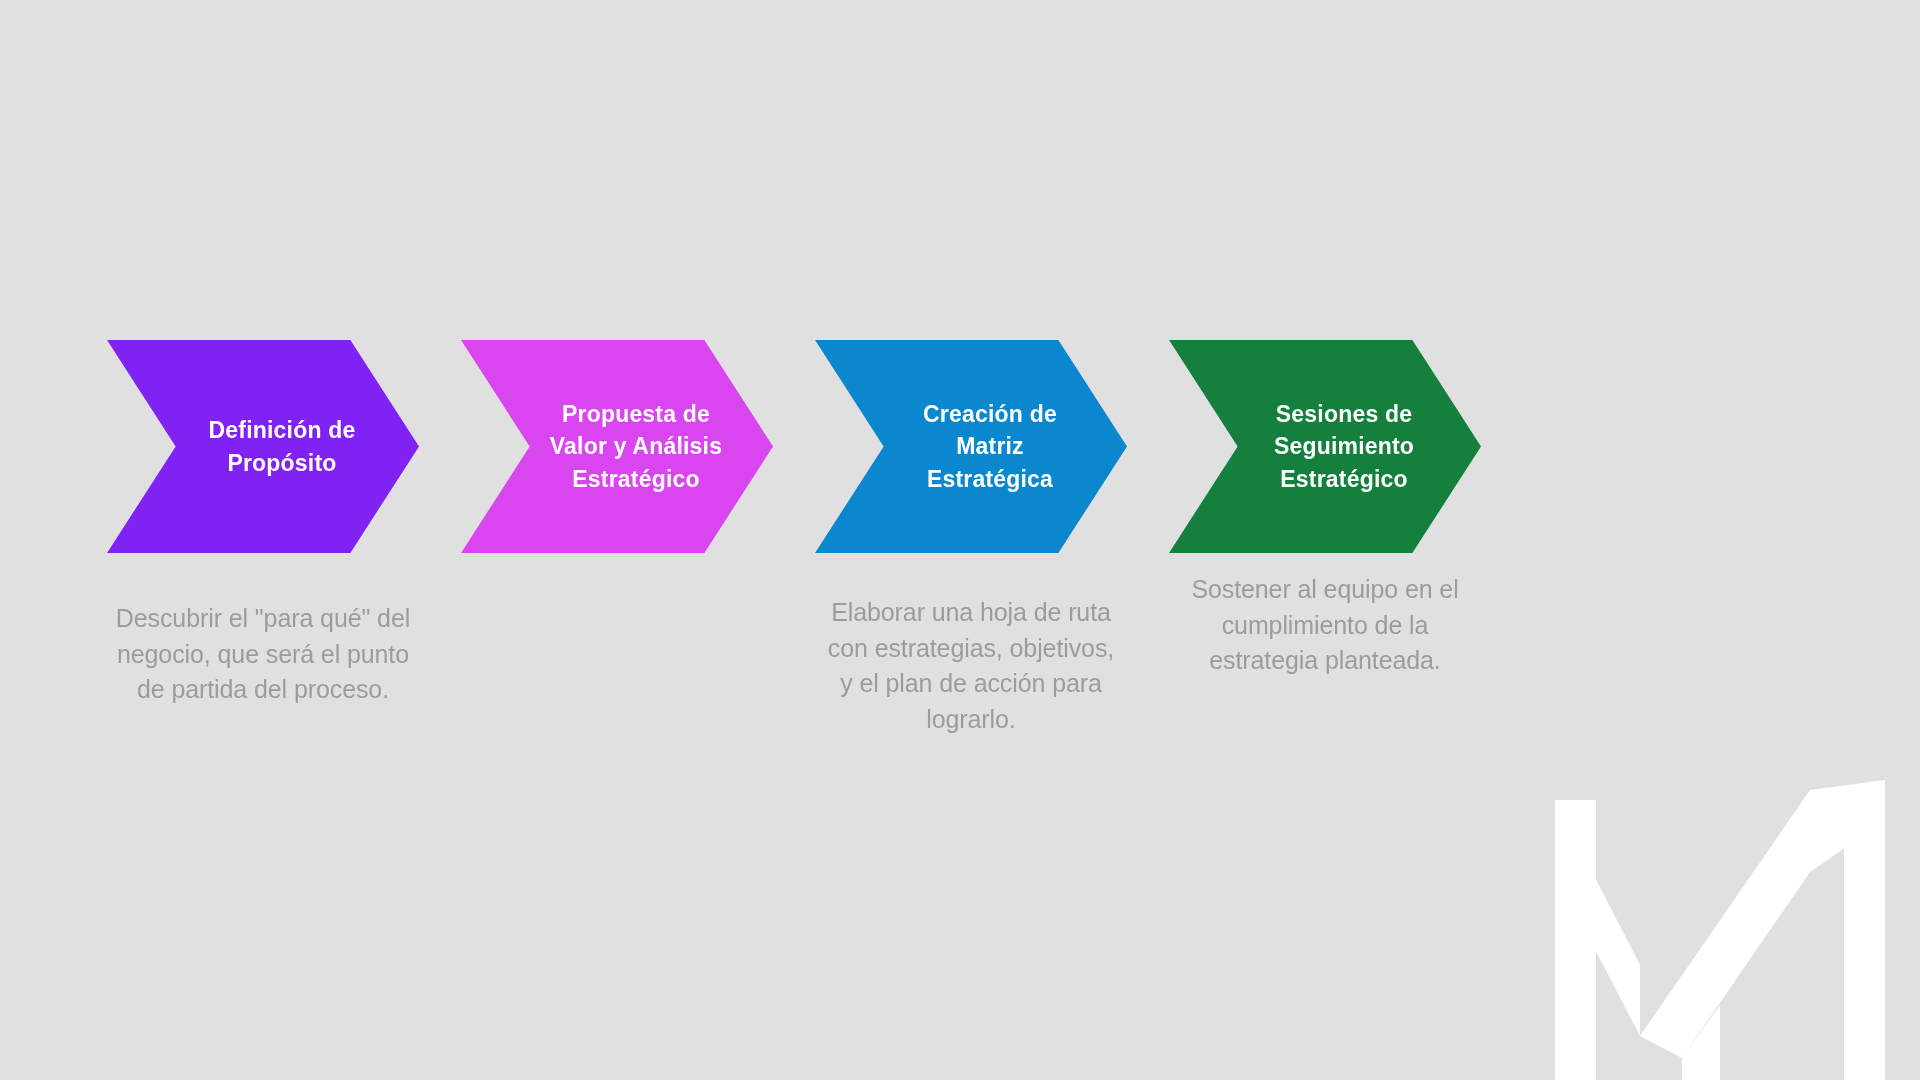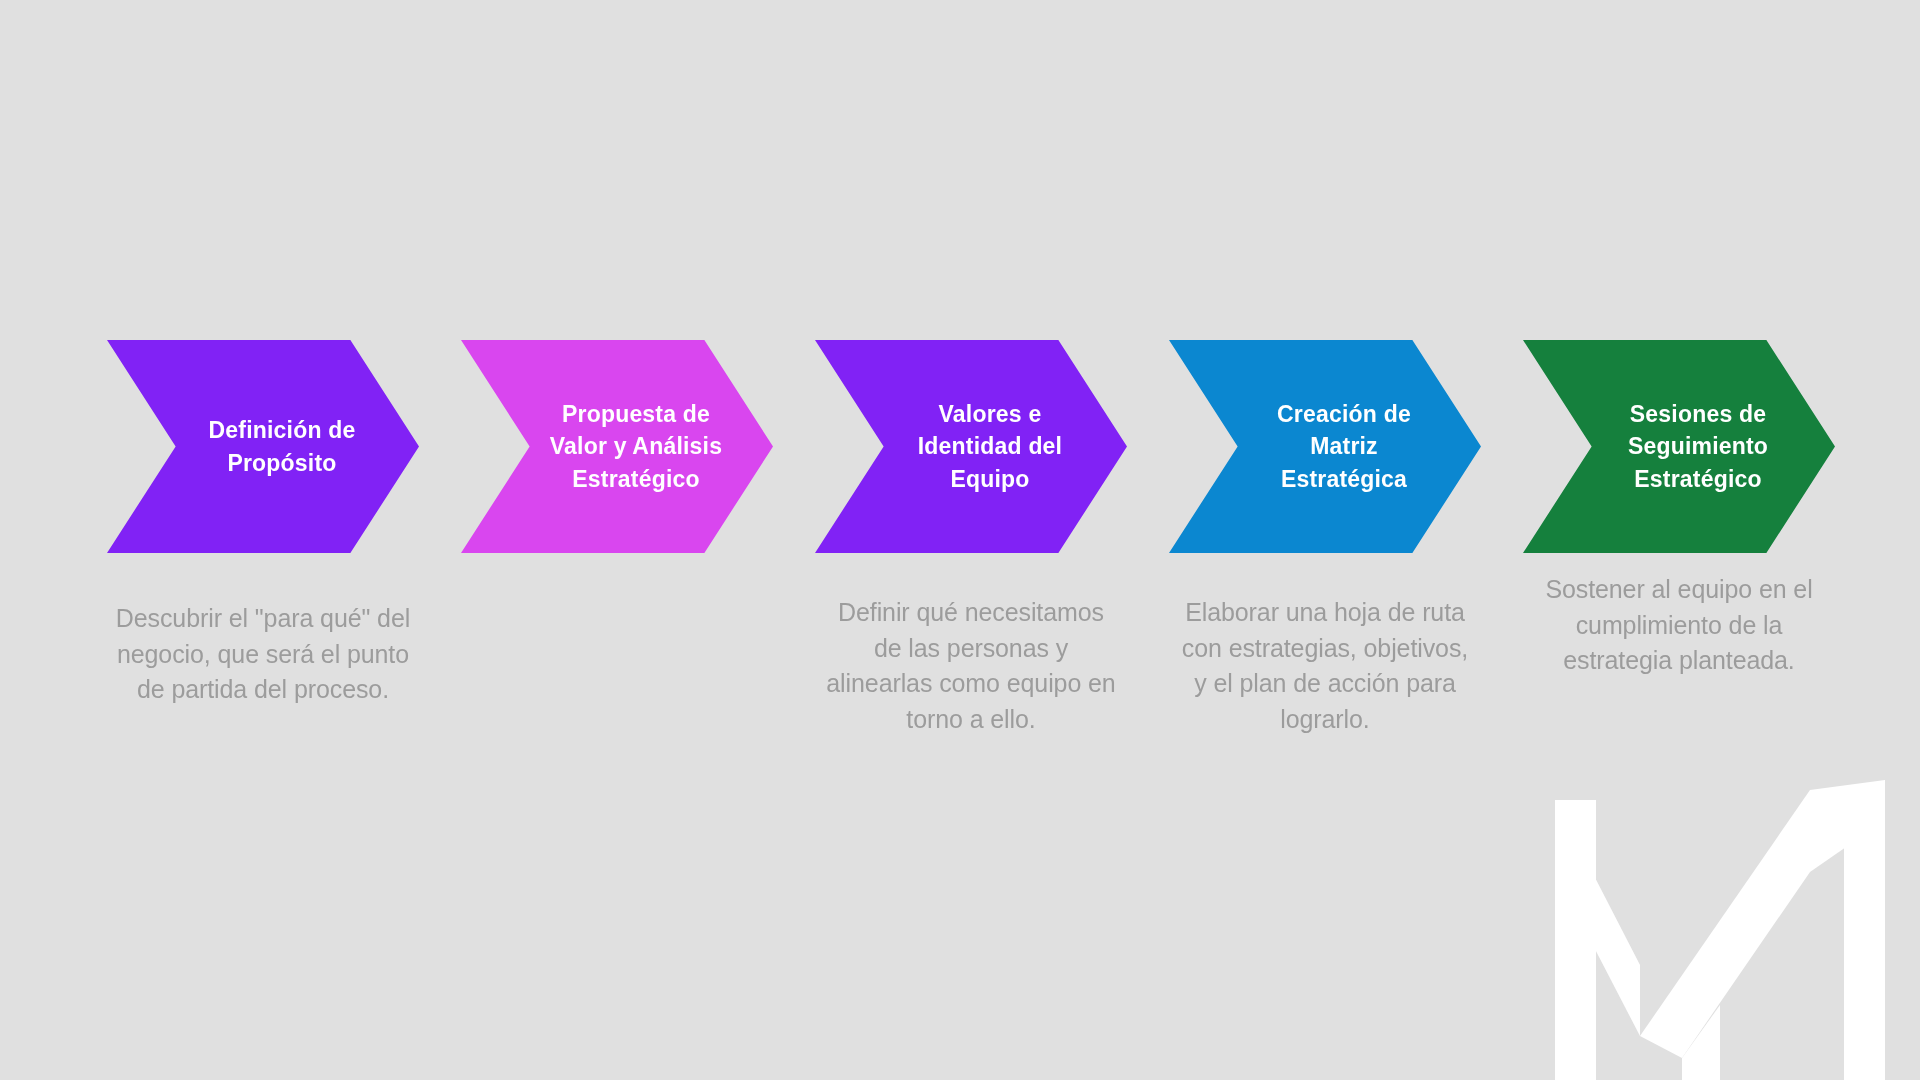--- a/index.html
+++ b/index.html
@@ -99,26 +99,20 @@
     </div>
     <div class="caption">Descubrir el "para qué" del negocio, que será el punto de partida del proceso.</div>
   </div>
 
   <div class="step s2">
     <div class="chevron" style="background:#d946ef;">
       <div class="chevron-title">Propuesta de<br>Valor y Análisis<br>Estratégico</div>
     </div>
   </div>
 
-  <div class="step s3">
-    <div class="chevron" style="background:#8122f5;">
-      <div class="chevron-title">Valores e<br>Identidad del<br>Equipo</div>
-    </div>
-    <div class="caption">Definir qué necesitamos de las personas y alinearlas como equipo en torno a ello.</div>
-  </div>
 
   <div class="step s4">
     <div class="chevron" style="background:#0b87d0;">
       <div class="chevron-title">Creación de<br>Matriz<br>Estratégica</div>
     </div>
     <div class="caption">Elaborar una hoja de ruta con estrategias, objetivos, y el plan de acción para lograrlo.</div>
   </div>
 
   <div class="step s5">
     <div class="chevron" style="background:#15803d;">

